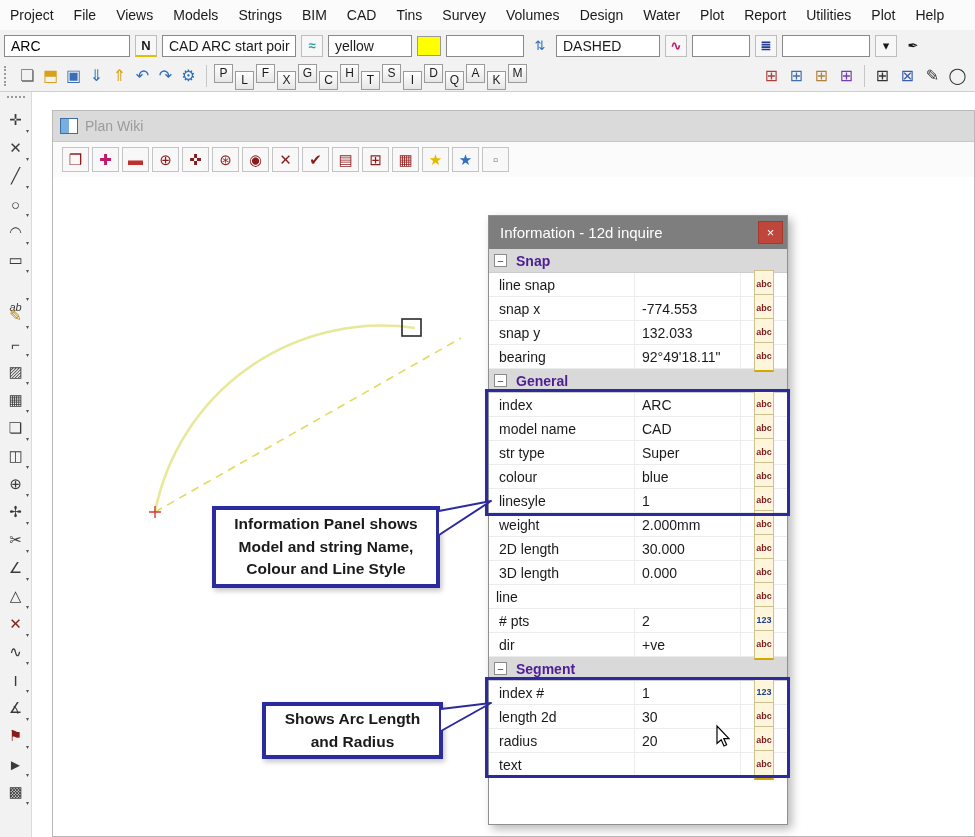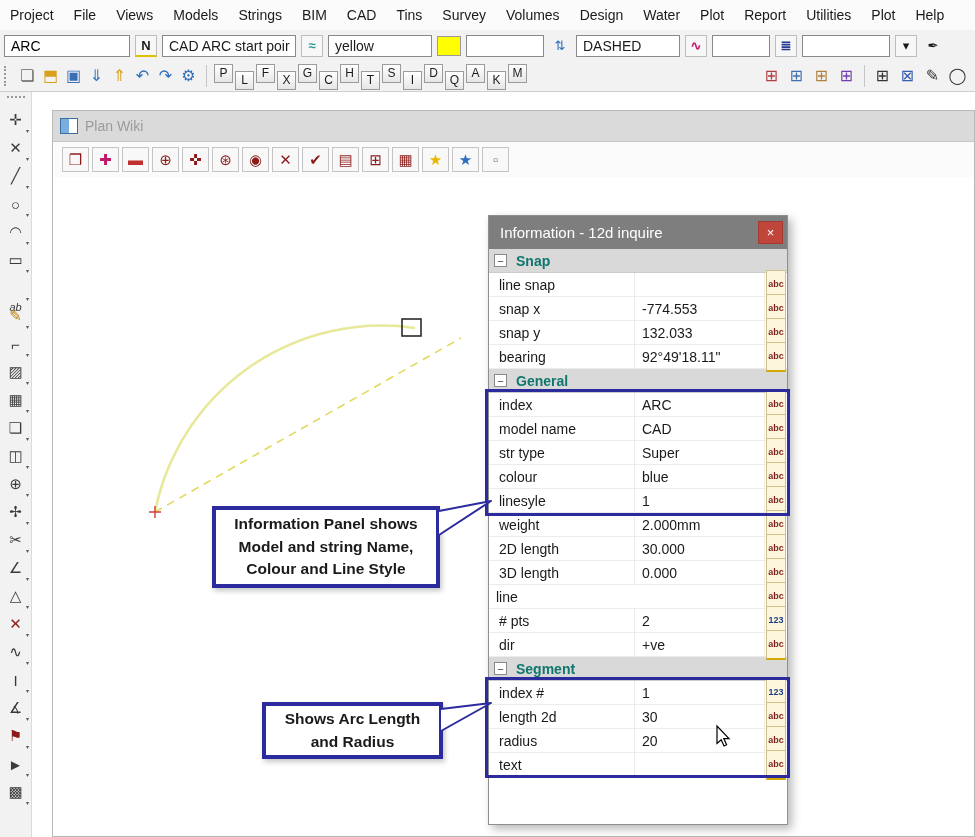--- a/index.html
+++ b/index.html
@@ -66,27 +66,27 @@
               border:1px solid #8f8f8f;box-shadow:4px 4px 9px rgba(0,0,0,.28);box-sizing:border-box;z-index:4}
   .info-title{height:33px;background:#7e7e7e;color:#fff;display:flex;align-items:center;
               padding-left:11px;font-size:15px;position:relative}
   .info-close{position:absolute;right:4px;top:5px;width:25px;height:23px;background:#c0453a;
               color:#fff;display:flex;align-items:center;justify-content:center;font-size:13px;
               border:1px solid #a33a31;box-sizing:border-box}
   .i-sec{height:24px;background:#d9d9d9;display:flex;align-items:center;gap:9px;padding-left:5px;
          border-bottom:1px solid #cccccc;box-sizing:border-box}
   .i-collapse{width:13px;height:13px;border:1px solid #8a8a8a;background:#fff;font-size:11px;
               line-height:10px;display:flex;align-items:center;justify-content:center;color:#444;box-sizing:border-box}
-  .i-sec-label{color:#0f766e;font-weight:bold;font-size:14px}
+  .i-sec-label{color:#4c1d95;font-weight:bold;font-size:14px}
   .i-row{height:24px;display:flex;align-items:stretch;border-bottom:1px solid #ececec;box-sizing:border-box}
   .i-label{width:146px;padding-left:10px;font-size:14px;display:flex;align-items:center;
            border-right:1px solid #ececec;box-sizing:border-box}
   .i-value{flex:1;padding-left:7px;font-size:14px;display:flex;align-items:center;
            border-right:1px solid #ececec;box-sizing:border-box}
-  .i-badge{width:20px;height:30px;align-self:center;margin:0 1px;font-size:9px;font-weight:bold;
+  .i-badge{width:20px;height:30px;align-self:center;margin:0 13px;font-size:9px;font-weight:bold;
            color:#7a1f1f;display:flex;align-items:center;justify-content:center;
            border:1px solid #cfc090;border-bottom:2px solid #d2a800;background:#fdf6dc;box-sizing:border-box}
   .i-badge.num{color:#1f3f8a}
 
   
   .hl-box{position:absolute;border:3px solid #2b2b9e;z-index:6;pointer-events:none;box-sizing:border-box}
   #hl1{left:485px;top:389px;width:305px;height:127px}
   #hl2{left:485px;top:677px;width:305px;height:101px}
   .callout{position:absolute;background:#fff;border:4px solid #84cc16;z-index:5;display:flex;
            align-items:center;justify-content:center;text-align:center;font-size:15.5px;font-weight:600;
@@ -117,21 +117,21 @@
     <div class="menu-item">Utilities</div>
     <div class="menu-item">Plot</div>
     <div class="menu-item">Help</div>
   </div>
 
 <div class="toolbar2">
   <input class="tinput" style="width: 126px;" value="ARC">
   <div class="sbtn" style="font-weight:bold;border-bottom:2px solid #e0c000">N</div>
   <div class="combo" style="width:134px">CAD ARC start poir</div>
   <div class="sbtn" style="color:#2a9a9a;font-weight:bold">≈</div>
-  <div class="combo" style="width:104px">yellow</div>
+  <div class="combo" style="width:84px">yellow</div>
   <div class="swatch" style="background: rgb(255, 255, 0);"></div>
   <div class="combo" style="width:78px"></div>
   <div class="sbtn" style="border:none;background:none;color:#2f6fbf">⇅</div>
   <div class="combo" style="width:104px">DASHED</div>
   <div class="sbtn" style="color:#c2186b;font-weight:bold">∿</div>
   <div class="combo" style="width:58px"></div>
   <div class="sbtn" style="color:#223a8f;font-weight:bold">≣</div>
   <div class="combo" style="width:88px"></div>
   <div class="sbtn">▾</div>
   <div class="sbtn" style="border:none;background:none">✒</div>

